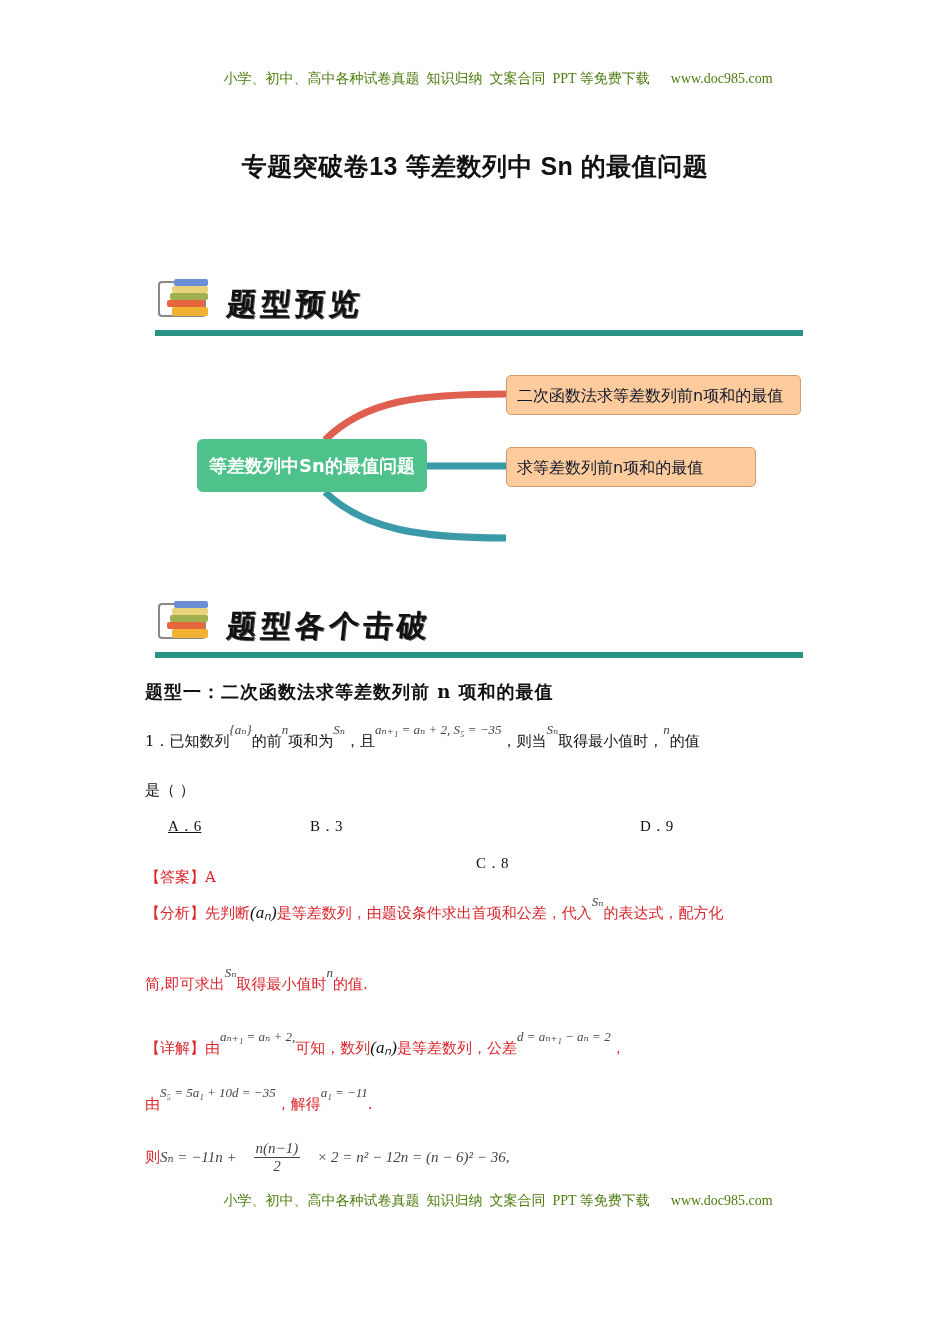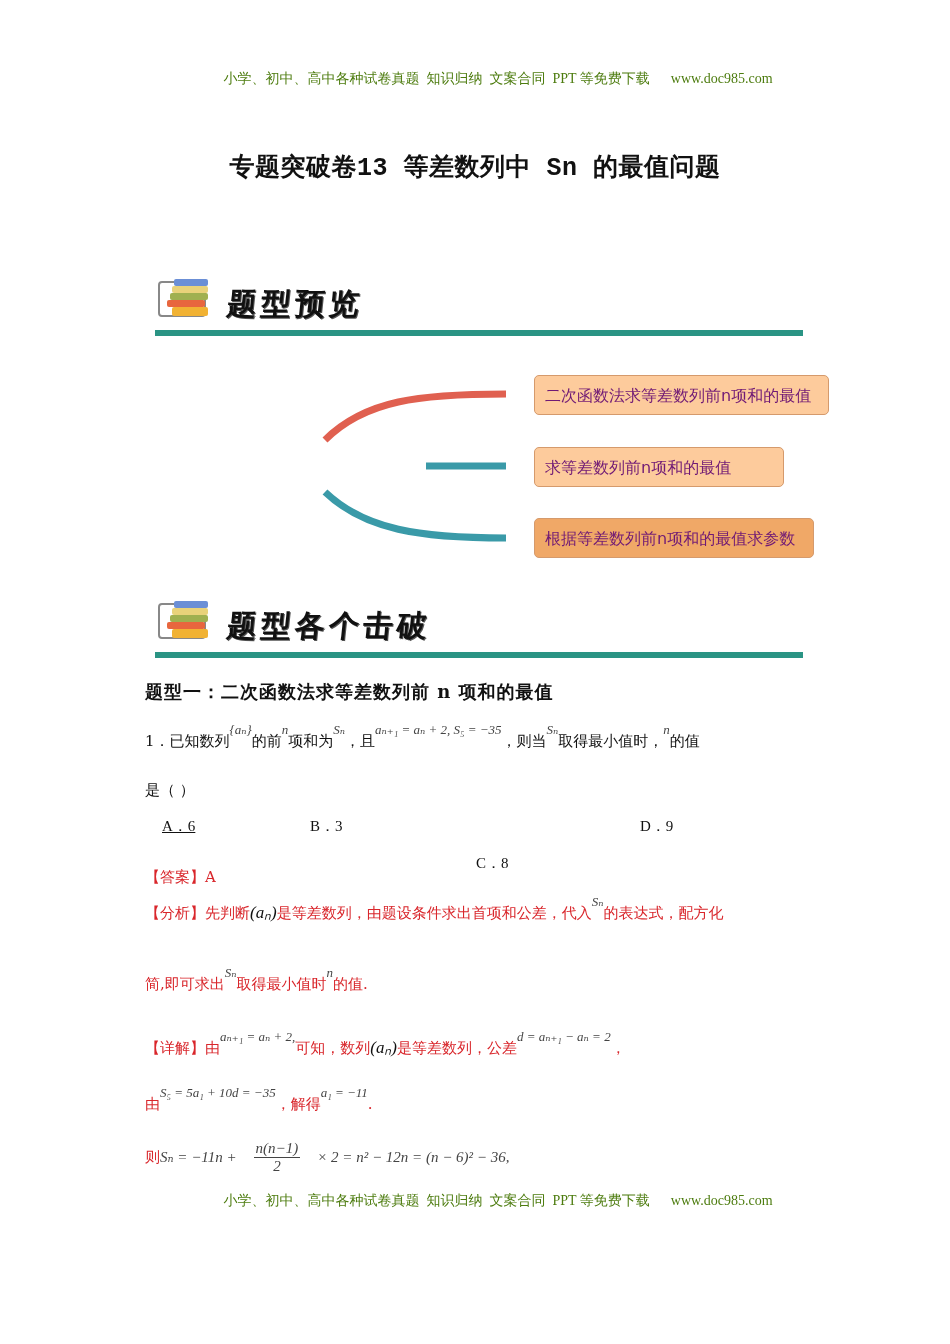--- a/index.html
+++ b/index.html
@@ -2,34 +2,34 @@
 <html><head>
 <meta charset="utf-8">
 <style>
   html, body { margin:0; padding:0; background:#ffffff; }
   body { width:950px; height:1344px; position:relative; overflow:hidden;
          font-family:"DejaVu Serif","Liberation Serif",serif; color:#111; }
   .abs { position:absolute; }
   .hdr { left:0; width:950px; text-align:center; font-size:14px; color:#4d7c0f;
          font-family:Liberation Serif, serif; white-space:pre;margin-left:23px; }
   .title { left:0; width:950px; top:150px; text-align:center; font-size:25px; font-weight:bold;
-           font-family:Liberation Mono, monospace; letter-spacing:0.5px; }
+           font-family:Liberation Sans, sans-serif; letter-spacing:0.5px; }
   .sec-banner { left:155px; width:648px; height:60px; }
   .sec-banner .bar { position:absolute; left:0; right:0; bottom:0; height:6px; background:#2a9484; }
   .sec-banner .label { position:absolute; left:72px; top:8px; font-size:30px; font-weight:bold;
         font-family:"DejaVu Serif",serif; letter-spacing:4px; color:#111;
         transform:skewX(-6deg); text-shadow:1px 1px 0 #555; }
   .book-icon { position:absolute; left:3px; top:2px; width:56px; height:42px; }
   .mind { left:190px; top:370px; width:620px; height:200px; }
   .node-root { position:absolute; left:7px; top:69px; width:230px; height:53px; background:#4fc18a;
         border-radius:6px; color:#fff; font-family:"DejaVu Sans",sans-serif; font-weight:bold;
         font-size:18px; line-height:53px; text-align:center; }
   .node { position:absolute; height:40px; border-radius:5px; border:1px solid #d59a6c;
-        font-family:"DejaVu Sans",sans-serif; font-size:16px; color:#701a75; line-height:40px;
-        padding:0 10px; box-sizing:border-box; white-space:nowrap;margin-left:28px; }
+        font-family:"DejaVu Sans",sans-serif; font-size:16px; color:#0f172a; line-height:40px;
+        padding:0 10px; box-sizing:border-box; white-space:nowrap; }
   .n1 { left:316px; top:5px; width:295px; background:#fdcb9c; }
   .n2 { left:316px; top:77px; width:250px; background:#fdcb9c; }
   .n3 { left:316px; top:148px; width:280px; background:#f0a867; }
   .h2 { left:145px; top:680px; font-size:18px; font-weight:bold; font-family:"DejaVu Serif",serif; letter-spacing:1px; }
   .line { left:145px; font-size:15px; white-space:nowrap; font-family:"DejaVu Serif",serif; }
   .red { color:#d9262b; }
   .math { font-family:"Liberation Serif","DejaVu Serif",serif; font-style:italic; color:#444; font-size:15px; }
   .sup { position:relative; top:-12px; font-size:13px; }
   .opt { font-size:15px; font-family:"Liberation Serif","DejaVu Serif",serif; }
   .paren { font-style:italic; font-size:17px; color:#111; font-family:"Liberation Serif",serif; }
@@ -56,23 +56,23 @@
   <div class="label">题型预览</div>
   <div class="bar"></div>
 </div>
 
 <div class="abs mind">
   <svg width="620" height="200" style="position:absolute;left:0;top:0;">
     <path d="M135 70 C 175 30, 230 24, 316 24" stroke="#e06050" stroke-width="7" fill="none"></path>
     <path d="M236 96 L 316 96" stroke="#3a9aa8" stroke-width="7" fill="none"></path>
     <path d="M135 122 C 175 160, 230 168, 316 168" stroke="#3a9aa8" stroke-width="7" fill="none"></path>
   </svg>
+  <div class="node-root">等差数列中Sn的最值问题</div>
   <div class="node n1">二次函数法求等差数列前n项和的最值</div>
   <div class="node n2">求等差数列前n项和的最值</div>
-  <div class="node n3">根据等差数列前n项和的最值求参数</div>
 </div>
 
 <div class="abs sec-banner" style="top:598px;">
   <svg class="book-icon" viewBox="0 0 56 42">
     <rect x="1" y="4" width="46" height="34" rx="3" fill="#fff" stroke="#888" stroke-width="2"></rect>
     <rect x="16" y="1" width="34" height="7" rx="2" fill="#6b8fd6"></rect>
     <rect x="14" y="8" width="36" height="7" rx="2" fill="#e9d27a"></rect>
     <rect x="12" y="15" width="38" height="7" rx="2" fill="#a0b050"></rect>
     <rect x="9" y="22" width="38" height="7" rx="2" fill="#e8663e"></rect>
     <rect x="14" y="29" width="36" height="9" rx="2" fill="#f1b233"></rect>
@@ -81,21 +81,21 @@
   <div class="bar"></div>
 </div>
 
 <div class="abs h2">题型一：二次函数法求等差数列前 n 项和的最值</div>
 
 <div class="abs line" style="top:732px;">
   <span>1．</span><span>已知数列</span><span class="math sup">{aₙ}</span><span>的前</span><span class="math sup">n</span><span>项和为</span><span class="math sup">Sₙ</span><span>，且</span><span class="math sup">aₙ₊₁ = aₙ + 2, S₅ = −35</span><span>，则当</span><span class="math sup">Sₙ</span><span>取得最小值时，</span><span class="math sup">n</span><span>的值</span>
 </div>
 <div class="abs line" style="top:781px;">是（    ）</div>
 
-<div class="abs opt" style="top:817px;left:162px;text-decoration:underline;">A．6</div>
+<div class="abs opt" style="top:817px;left:168px;text-decoration:underline;">A．6</div>
 <div class="abs opt" style="top:817px;left:310px;">B．3</div>
 <div class="abs opt" style="top:817px;left:476px;margin-top:37px;">C．8</div>
 <div class="abs opt" style="top:817px;left:640px;">D．9</div>
 
 <div class="abs line red" style="top:852px;margin-top:16px;">
   <span>【答案】</span><span>A</span>
 </div>
 
 <div class="abs line red" style="top:900px;">
   <span>【分析】</span><span>先判断</span><span class="paren">(<span>aₙ</span>)</span><span>是等差数列，由题设条件求出首项和公差，代入</span><span class="math sup">Sₙ</span><span>的表达式，配方化</span>

